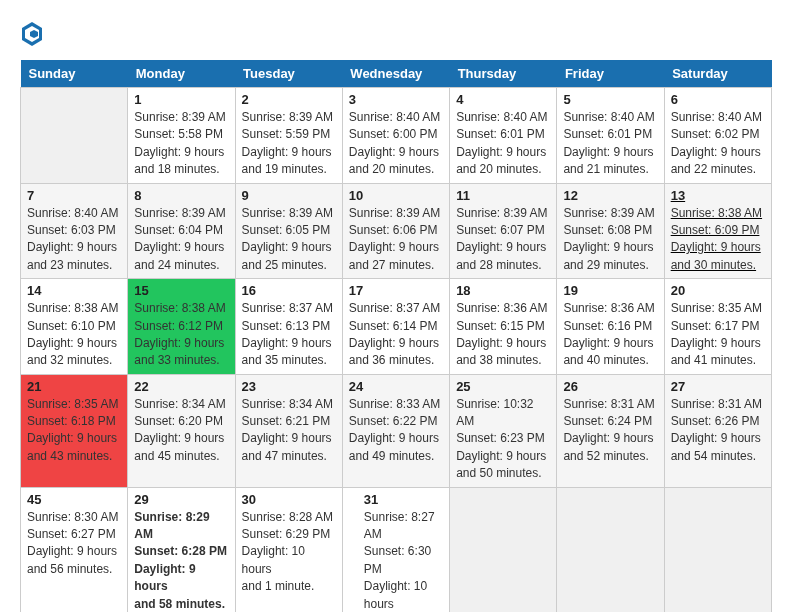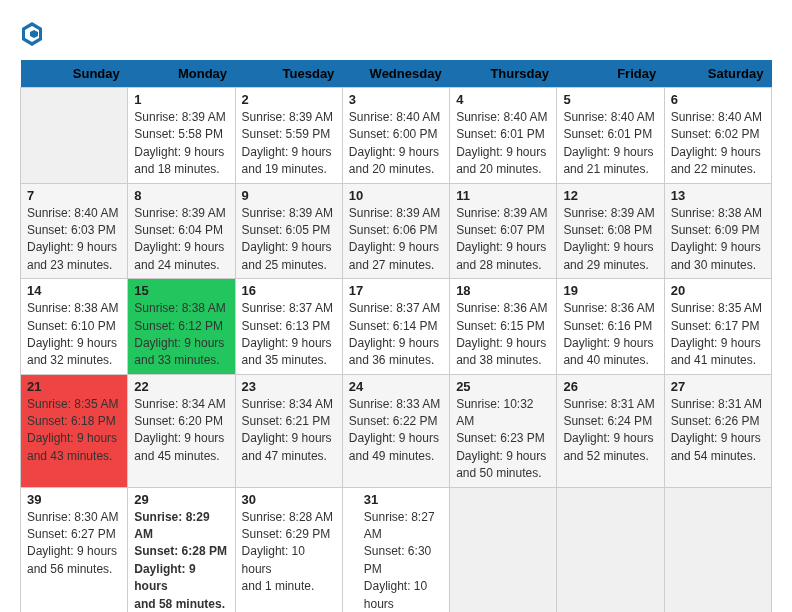--- a/index.html
+++ b/index.html
@@ -53,22 +53,22 @@
       font-size: 16px;
       color: #555;
     }
     .calendar {
       width: 100%;
       border-collapse: collapse;
       font-size: 11px;
     }
     .calendar th {
       background-color: #1a6faf;
-      color: #000000;
-      text-align: right;
+      color: #ffffff;
+      text-align: left;
       padding: 6px 8px;
       font-size: 13px;
       font-weight: bold;
     }
     .calendar td {
       border: 1px solid #ccc;
       vertical-align: top;
       padding: 4px 6px;
       width: calc(100% / 7);
       min-height: 80px;
@@ -211,21 +211,21 @@
 Daylight: 9 hours
 and 28 minutes.</div>
         </td>
         <td style="background: rgb(245, 245, 245);">
           <span class="day-number">12</span>
           <div class="day-info" style="white-space: pre-line;">Sunrise: 8:39 AM
 Sunset: 6:08 PM
 Daylight: 9 hours
 and 29 minutes.</div>
         </td>
-        <td style="background: rgb(245, 245, 245);">
+        <td style="background: rgb(245, 245, 245); text-decoration: underline;">
           <span class="day-number">13</span>
           <div class="day-info" style="white-space: pre-line;">Sunrise: 8:38 AM
 Sunset: 6:09 PM
 Daylight: 9 hours
 and 30 minutes.</div>
         </td>
       </tr>
       <tr>
         <td style="background: rgb(255, 255, 255);">
           <span class="day-number">14</span>
@@ -323,21 +323,21 @@
         <td style="background: rgb(245, 245, 245);">
           <span class="day-number">27</span>
           <div class="day-info" style="white-space: pre-line;">Sunrise: 8:31 AM
 Sunset: 6:26 PM
 Daylight: 9 hours
 and 54 minutes.</div>
         </td>
       </tr>
       <tr>
         <td style="background: rgb(255, 255, 255);">
-          <span class="day-number">39</span>
+          <span class="day-number">45</span>
           <div class="day-info" style="white-space: pre-line;">Sunrise: 8:30 AM
 Sunset: 6:27 PM
 Daylight: 9 hours
 and 56 minutes.</div>
         </td>
         <td style="background: rgb(255, 255, 255);">
           <span class="day-number">29</span>
           <div class="day-info" style="white-space: pre-line; font-weight: bold;">Sunrise: 8:29 AM
 Sunset: 6:28 PM
 Daylight: 9 hours

